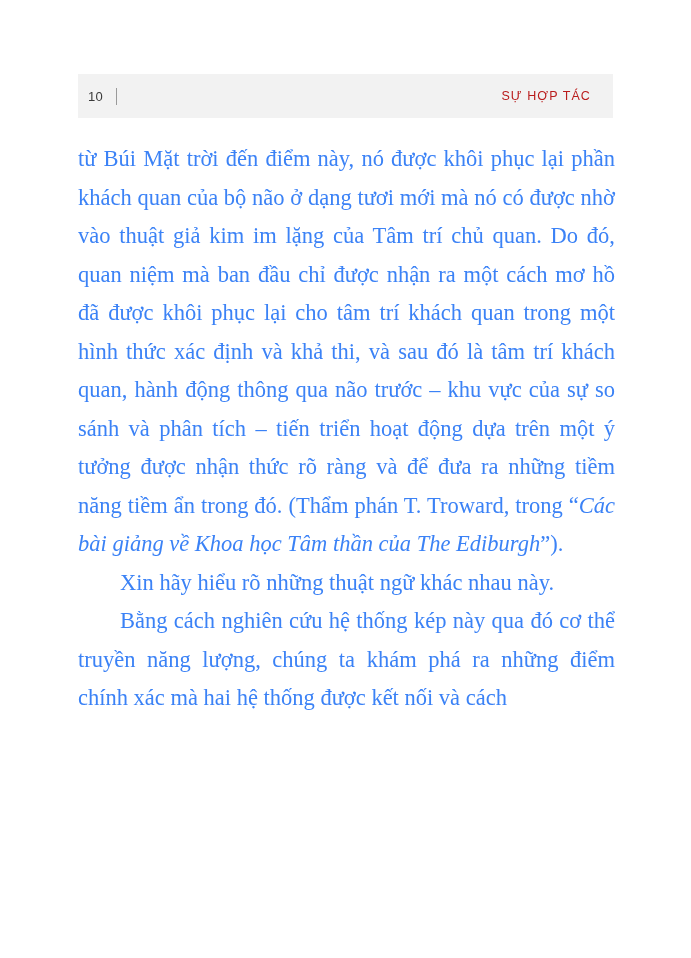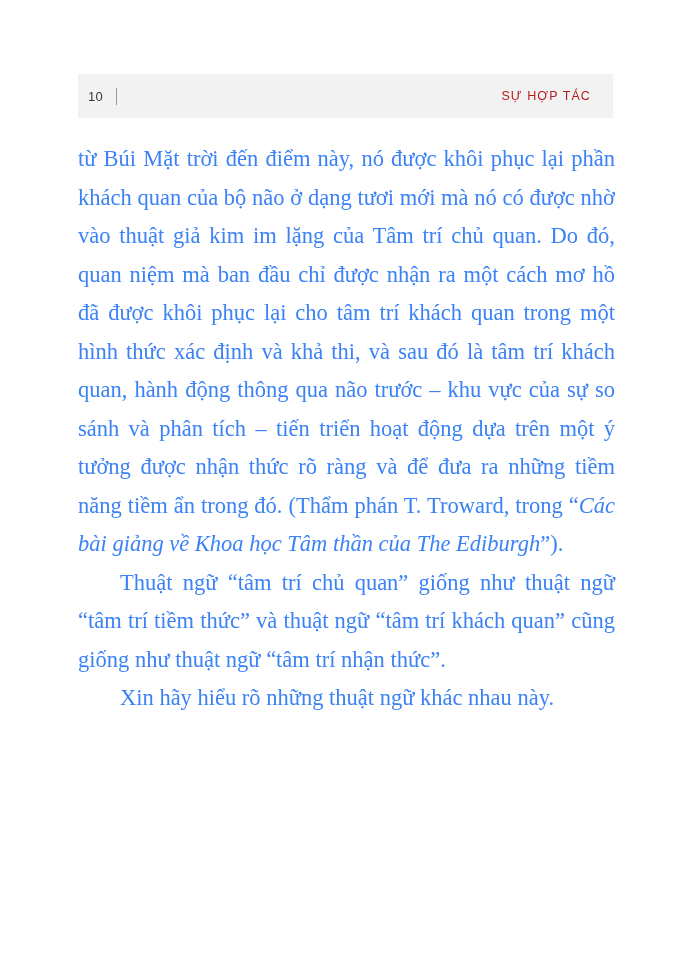--- a/index.html
+++ b/index.html
@@ -90,17 +90,17 @@
   <div class="header-band">
     <div class="header-left">
       <span class="page-number">10</span>
       <span class="header-divider"></span>
     </div>
     <div class="header-right">SỰ HỢP TÁC</div>
   </div>
 
   <div class="body-text" id="body-text">
       <p class="para"><span>từ Búi Mặt trời đến điểm này, nó được khôi phục lại phần khách quan của bộ não ở dạng tươi mới mà nó có được nhờ vào thuật giả kim im lặng của Tâm trí chủ quan. Do đó, quan niệm mà ban đầu chỉ được nhận ra một cách mơ hồ đã được khôi phục lại cho tâm trí khách quan trong một hình thức xác định và khả thi, và sau đó là tâm trí khách quan, hành động thông qua não trước – khu vực của sự so sánh và phân tích – tiến triển hoạt động dựa trên một ý tưởng được nhận thức rõ ràng và để đưa ra những tiềm năng tiềm ẩn trong đó. (Thẩm phán T. Troward, trong “</span><span class="italic">Các bài giảng về Khoa học Tâm thần của The Ediburgh</span><span>”).</span></p>
-      <p class="para indent"><span>Thuật ngữ “tâm trí chủ quan” giống như thuật ngữ “tâm trí tiềm thức” và thuật ngữ “tâm trí khách quan” cũng giống như thuật ngữ “tâm trí nhận thức”.</span></p>
       <p class="para indent"><span>Xin hãy hiểu rõ những thuật ngữ khác nhau này.</span></p>
+      <p class="para indent"><span>Bằng cách nghiên cứu hệ thống kép này qua đó cơ thể truyền năng lượng, chúng ta khám phá ra những điểm chính xác mà hai hệ thống được kết nối và cách</span></p>
     </div>
 
 </div>
 
 </body></html>

